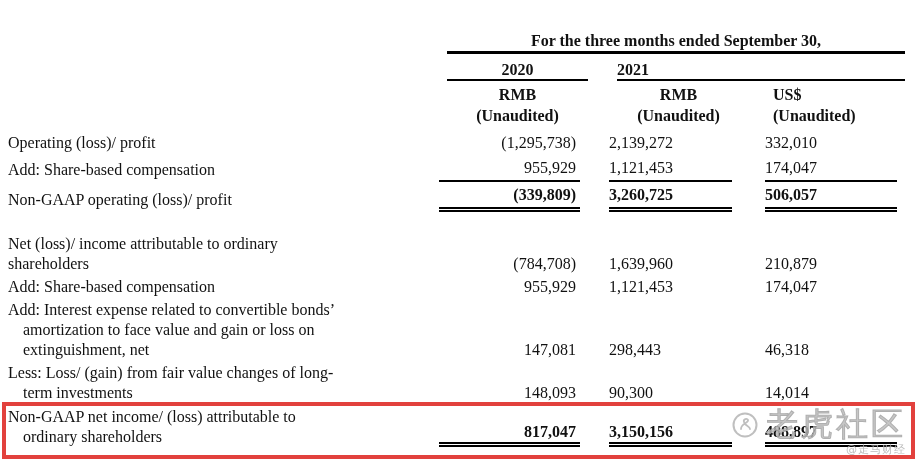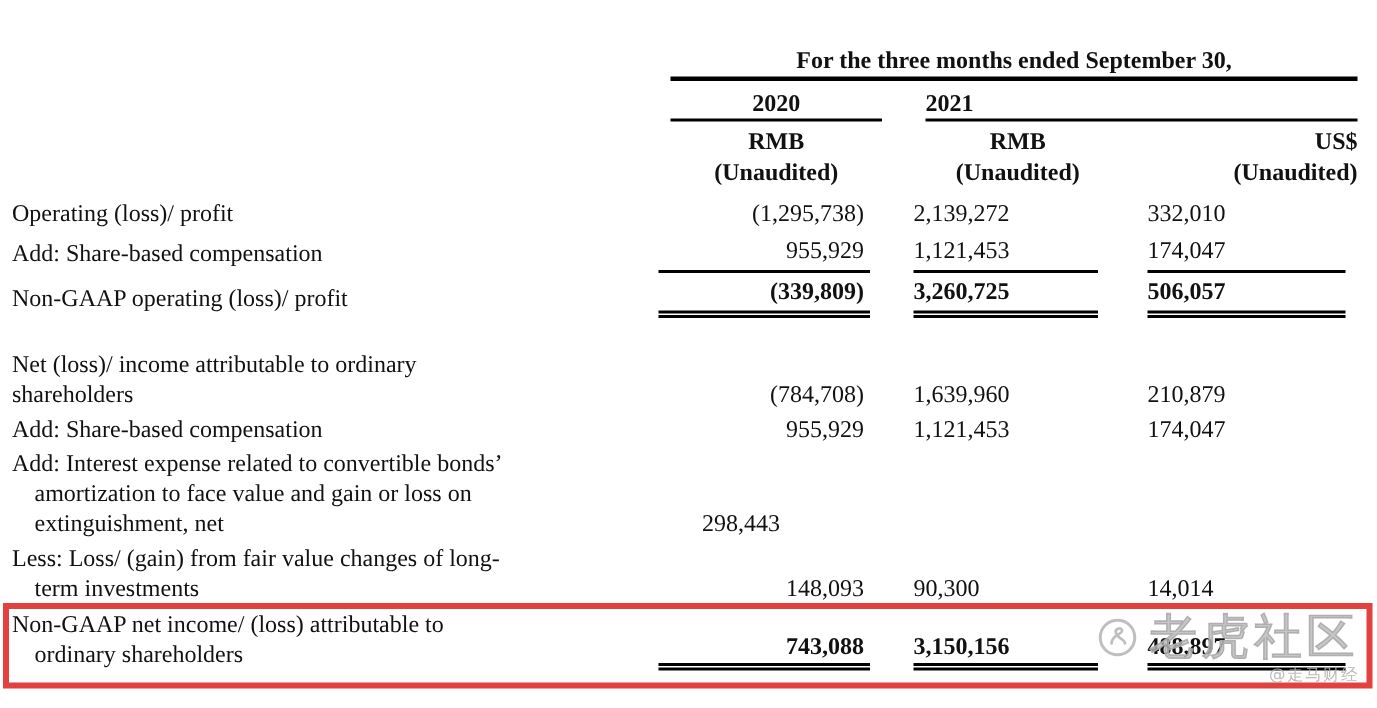--- a/index.html
+++ b/index.html
@@ -28,21 +28,21 @@
       line-height:20px;border-bottom:3px solid #000;}
   .hB{display:flex;margin-left:447px;margin-top:6px;line-height:19px;font-weight:bold;}
   .hB .y1{width:141px;text-align:center;border-bottom:2px solid #000;}
   .hB .gap{width:29px;}
   .hB .y2{width:288px;text-align:left;border-bottom:2px solid #000;}
   .hC{display:flex;margin-left:447px;margin-top:5px;line-height:17px;font-weight:bold;}
   .hC .cc1{width:141px;text-align:center;}
   .hC .gg1{width:29px;}
   .hC .cc2{width:123px;text-align:center;}
   .hC .gg2{width:33px;}
-  .hC .cc3{width:132px;text-align:right;}
+  .hC .cc3{width:132px;text-align:left;}
   .hD{margin-top:4px;}
   
   .blk1{line-height:25px;}
   .blk2{line-height:20px;}
   .r1{margin-top:6px;}
   .rule .c1,.rule .c2,.rule .c3{border-bottom:2px solid #000;}
   .dbl .c1,.dbl .c2,.dbl .c3{border-bottom:5px double #000;}
   .r4{margin-top:22px;}
   .r5,.r6,.r7{margin-top:3px;}
   .r8{margin-top:4px;}
@@ -153,44 +153,46 @@
       <div class="g2"></div>
       <div class="c3">174,047</div>
     </div>
 
     <div class="row blk2 r6">
       <div class="lbl">
         <span>Add: Interest expense related to convertible bonds’</span>
         <span class="indent">amortization to face value and gain or loss on</span>
         <span class="indent">extinguishment, net</span>
       </div>
+      <div class="c1">147,081</div>
       <div class="g1"></div>
       <div class="c2">298,443</div>
       <div class="g2"></div>
+      <div class="c3">46,318</div>
     </div>
 
     <div class="row blk2 r7">
       <div class="lbl">
         <span>Less: Loss/ (gain) from fair value changes of long-</span>
         <span class="indent">term investments</span>
       </div>
       <div class="c1">148,093</div>
       <div class="g1"></div>
       <div class="c2">90,300</div>
       <div class="g2"></div>
       <div class="c3">14,014</div>
     </div>
 
     <div class="boxwrap">
       <div class="row blk2 r8 dbl">
         <div class="lbl">
           <span>Non-GAAP net income/ (loss) attributable to</span>
           <span class="indent">ordinary shareholders</span>
         </div>
-        <div class="c1 b">743,088</div>
+        <div class="c1 b">817,047</div>
         <div class="g1"></div>
         <div class="c2 b">3,150,156</div>
         <div class="g2"></div>
         <div class="c3 b">488,897</div>
       </div>
       <div class="redbox"></div>
       <div class="wm-community">
         <span class="wm-icon">
           <svg width="26" height="26" viewBox="0 0 26 26">
             <circle cx="13" cy="13" r="11.5" fill="none" stroke="rgba(180,180,180,0.85)" stroke-width="2"></circle>

